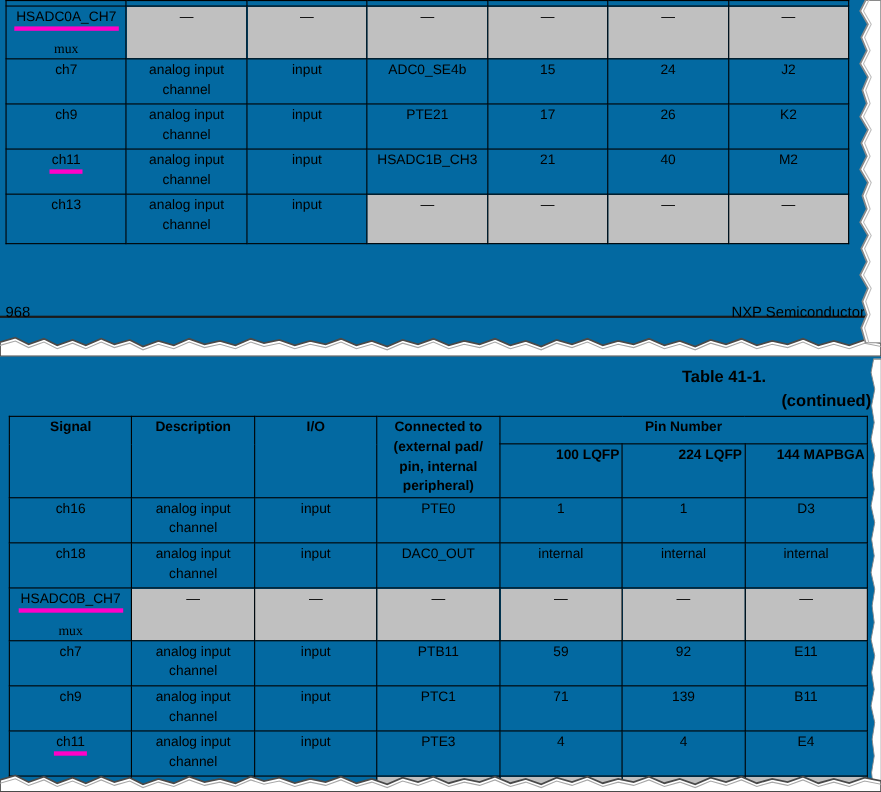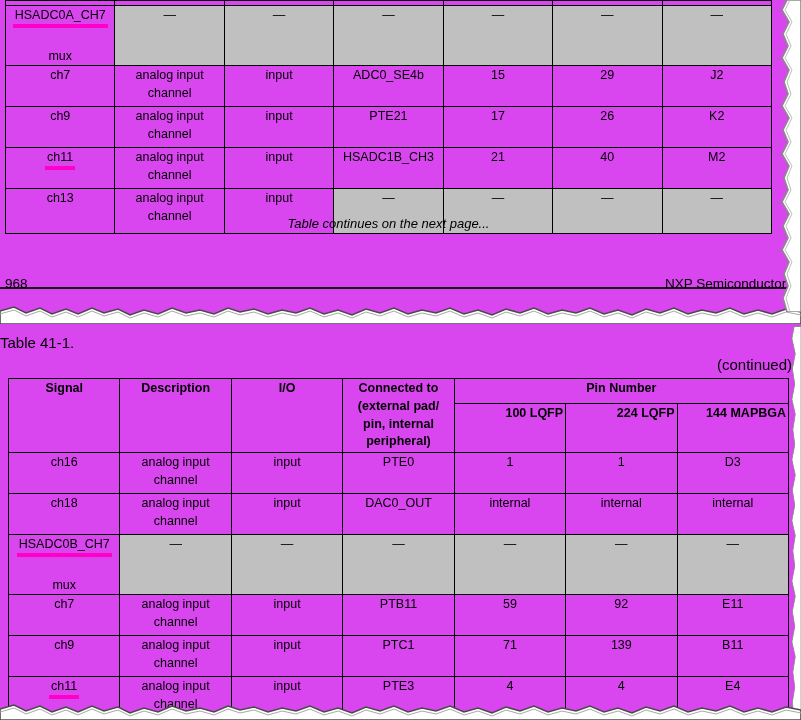--- a/index.html
+++ b/index.html
@@ -1,39 +1,39 @@
 <!DOCTYPE html>
 <html style="--hl: #ff00c8; --cellgray: #c0c0c0;"><head>
 <meta charset="utf-8">
 <style>
   html,body{margin:0;padding:0;background:#fff;}
-  #screen{position:relative;width:801px;height:720px;background:#d946ef;overflow:hidden;
+  #screen{position:relative;width:801px;height:720px;background:#0369a1;overflow:hidden;
           font-family:"Liberation Sans",sans-serif;color:#000;}
   table.doc{border-collapse:collapse;table-layout:fixed;position:absolute;border:1.5px solid #000;}
   table.doc td{border:1px solid #000;text-align:center;vertical-align:top;
                font-size:12.5px;line-height:1.42;padding:1px 2px;overflow:hidden;}
   tr.sliver td{height:4px;padding:0;}
   tr.r38 td{height:36px;}
   tr.r40 td{height:38px;}
   tr.r44 td{height:42px;}
   tr.rh1 td{height:22px;}
   tr.rh2 td{height:46px;text-align:right;}
   td.th{font-weight:bold;}
   td.gray{background:var(--cellgray,#c0c0c0);}
   .hl{display:inline-block;border-bottom:4px solid var(--hl,#ff00c8);padding:0 2px 0 2px;line-height:1.25;}
-  .sub{line-height:1.3;padding-top:20px;}
+  .sub{line-height:1.3;padding-top:8px;font-family:Liberation Serif, serif;}
   #continuation-note{position:absolute;top:216px;left:5px;width:767px;text-align:center;
           font-style:italic;font-size:13px;}
   #manual-title{position:absolute;top:264px;left:0;width:797px;text-align:center;
           font-weight:bold;font-size:13.5px;}
   #footer-rule{position:absolute;top:287px;left:0;width:798px;height:2px;background:#1a1a1a;}
   #footer-line{position:absolute;top:276px;left:5px;width:788px;display:flex;
           justify-content:space-between;font-size:13.5px;}
   #table-caption{position:absolute;top:332px;left:0;width:792px;display:flex;
-          justify-content:space-between;align-items:flex-start;font-weight:normal;font-size:15px;line-height:1.45;}
+          justify-content:flex-end;align-items:flex-start;font-weight:bold;font-size:15px;line-height:1.45;}
   #table-caption .cap-label{margin-right:14px;}
   #table-caption .cap-title{text-align:left;}
   .tear{position:absolute;pointer-events:none;}
 </style>
 </head>
 <body>
 
 <div id="screen">
 
   <table class="doc" id="top-table" style="left:5px;top:0;width:767px;">
@@ -67,21 +67,21 @@
         <td class="gray">—</td>
         <td class="gray">—</td>
         <td class="gray">—</td>
       </tr>
       <tr class="r40">
         <td>ch7</td>
         <td>analog input channel</td>
         <td>input</td>
         <td>ADC0_SE4b</td>
         <td>15</td>
-        <td>29</td>
+        <td>24</td>
         <td>J2</td>
       </tr>
       <tr class="r40">
         <td>ch9</td>
         <td>analog input channel</td>
         <td>input</td>
         <td>PTE21</td>
         <td>17</td>
         <td>26</td>
         <td>K2</td>
@@ -102,21 +102,20 @@
         <td>analog input channel</td>
         <td>input</td>
         <td class="gray">—</td>
         <td class="gray">—</td>
         <td class="gray">—</td>
         <td class="gray">—</td>
       </tr>
     </tbody>
   </table>
 
-  <div id="continuation-note">Table continues on the next page...</div>
 
   <div id="footer-rule"></div>
   <div id="footer-line">
     <span>968</span>
     <span>NXP Semiconductors</span>
   </div>
 
   <svg class="tear" style="left:0;top:302px;" width="801" height="22" viewBox="0 0 801 22" preserveAspectRatio="none">
     <path d="M0,9 L14,5 L26,11 L40,6 L52,12 L66,7 L78,12 L92,6 L104,11 L118,7 L130,13 L144,8 L158,12 L172,6 L186,11 L200,8 L214,12 L228,6 L240,10 L254,7 L268,12 L282,8 L296,11 L310,6 L324,12 L338,8 L352,13 L366,7 L380,11 L394,6 L408,12 L422,8 L436,11 L450,6 L464,12 L478,8 L492,13 L506,7 L520,11 L534,6 L548,12 L562,8 L576,11 L590,6 L604,12 L618,8 L632,13 L646,7 L660,11 L674,6 L688,12 L702,8 L716,11 L730,6 L744,12 L758,8 L772,12 L786,7 L801,10 L801,22 L0,22 Z" fill="#ffffff" stroke="#4a4a4a" stroke-width="1.6"></path>
     <path d="M0,12 L14,8 L26,14 L40,9 L52,15 L66,10 L78,15 L92,9 L104,14 L118,10 L130,16 L144,11 L158,15 L172,9 L186,14 L200,11 L214,15 L228,9 L240,13 L254,10 L268,15 L282,11 L296,14 L310,9 L324,15 L338,11 L352,16 L366,10 L380,14 L394,9 L408,15 L422,11 L436,14 L450,9 L464,15 L478,11 L492,16 L506,10 L520,14 L534,9 L548,15 L562,11 L576,14 L590,9 L604,15 L618,11 L632,16 L646,10 L660,14 L674,9 L688,15 L702,11 L716,14 L730,9 L744,15 L758,11 L772,15 L786,10 L801,13" fill="none" stroke="#a8a8a8" stroke-width="1"></path>

